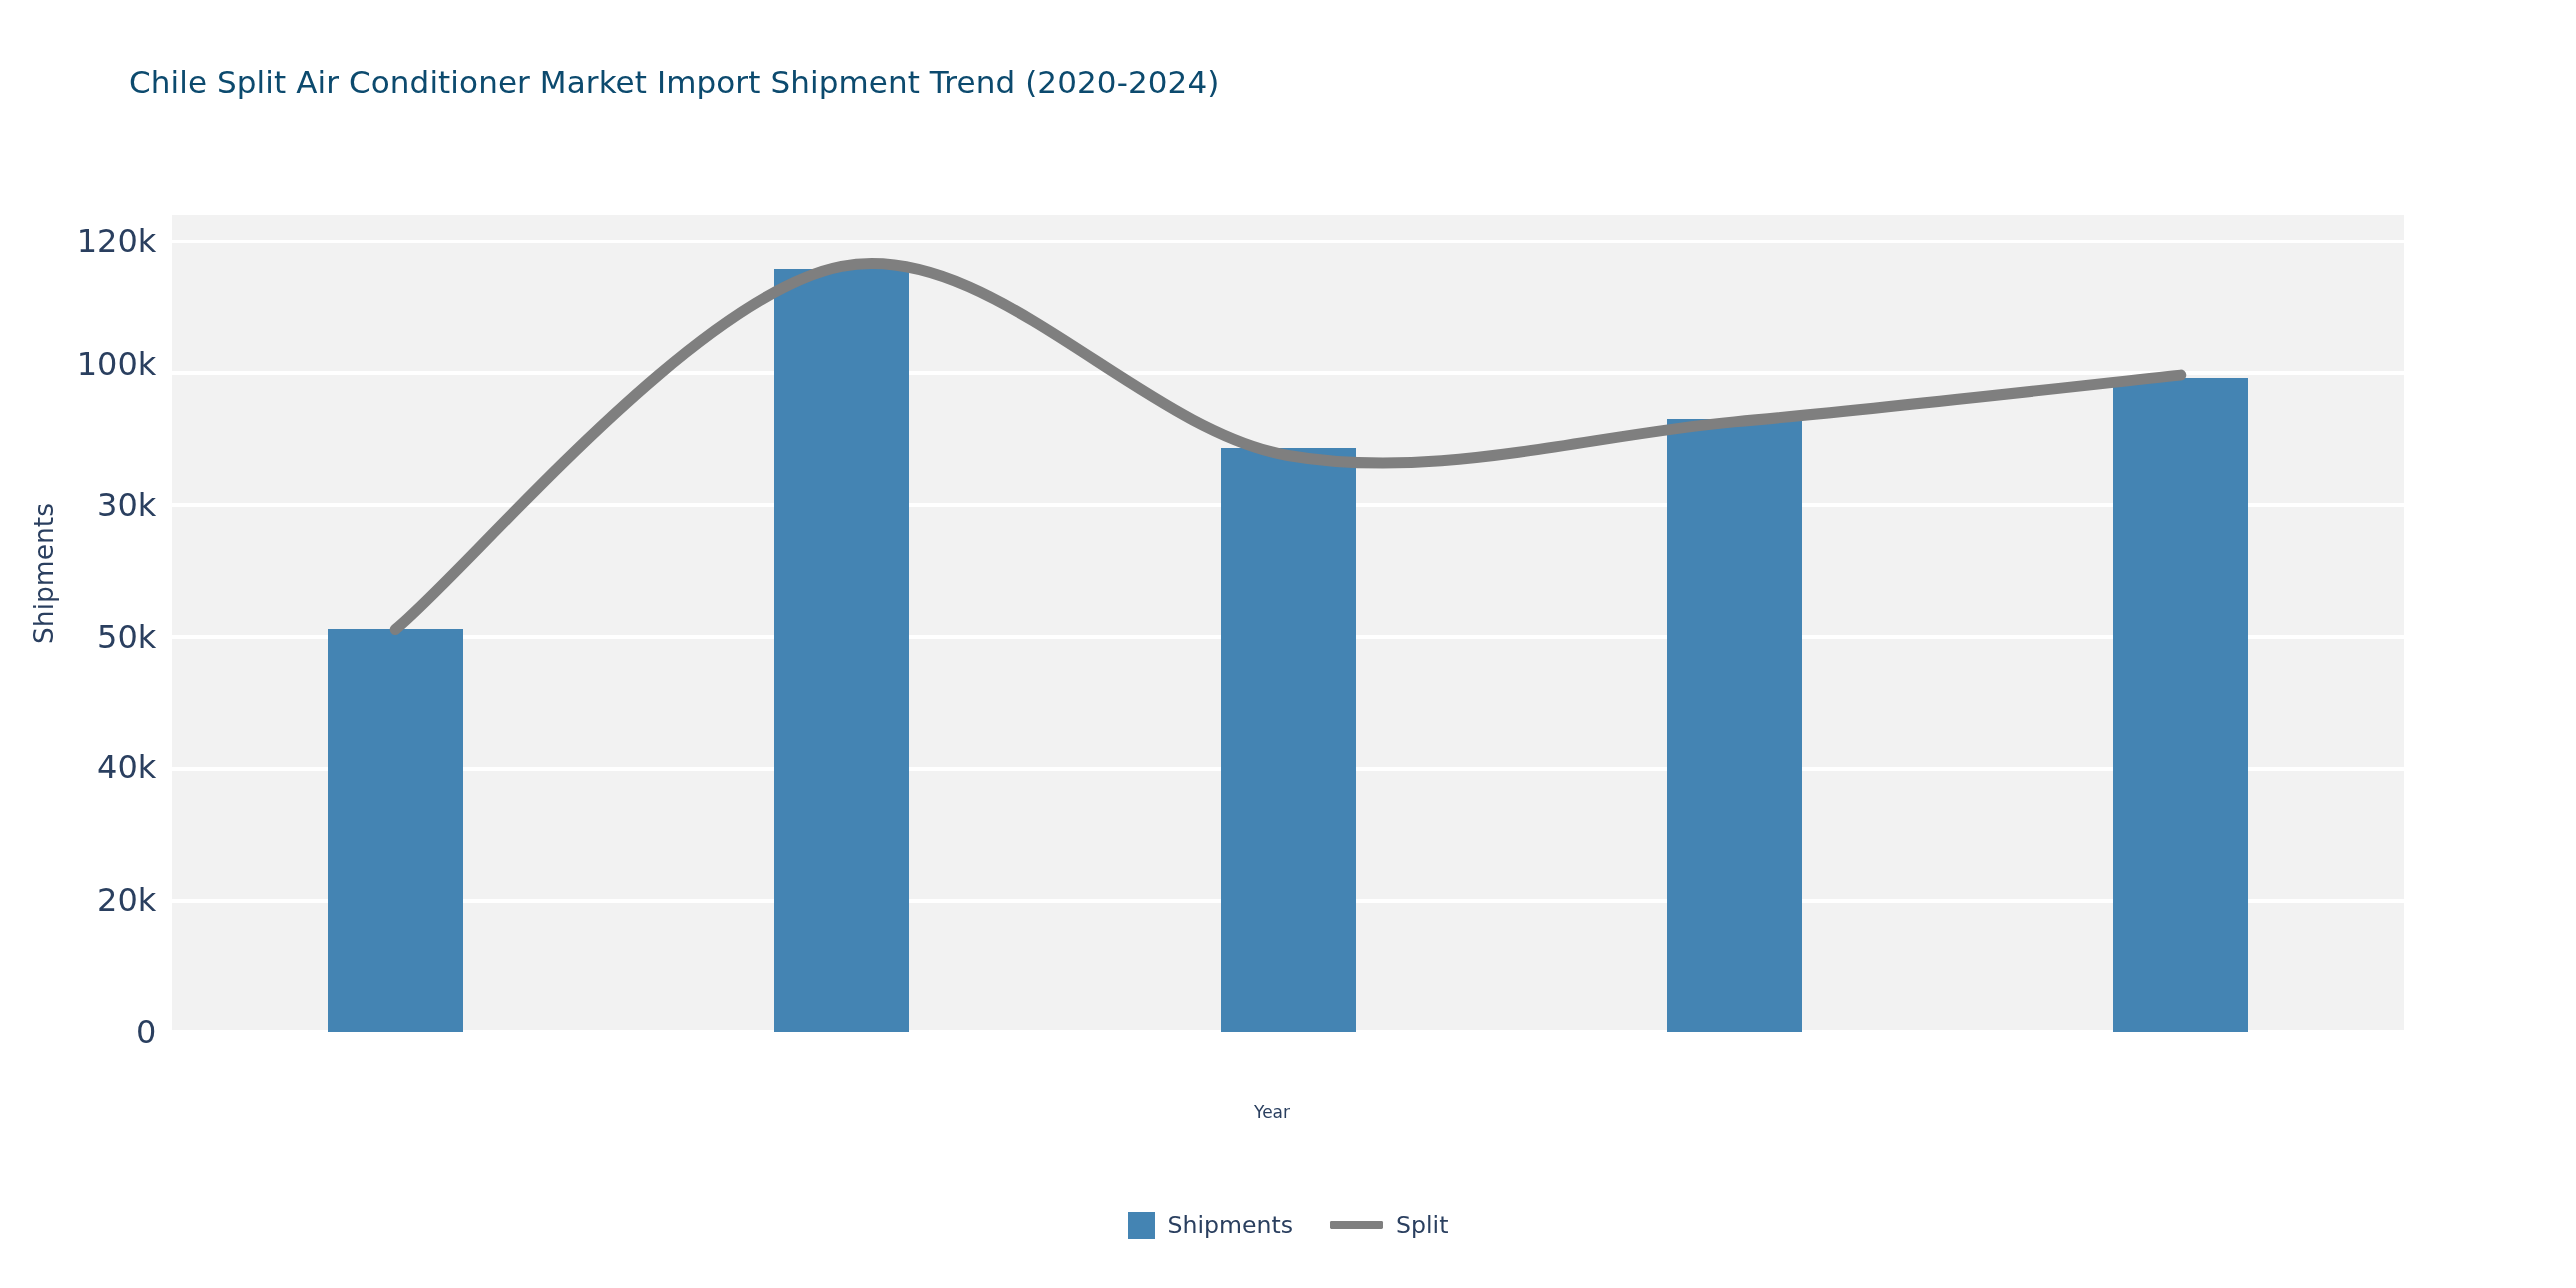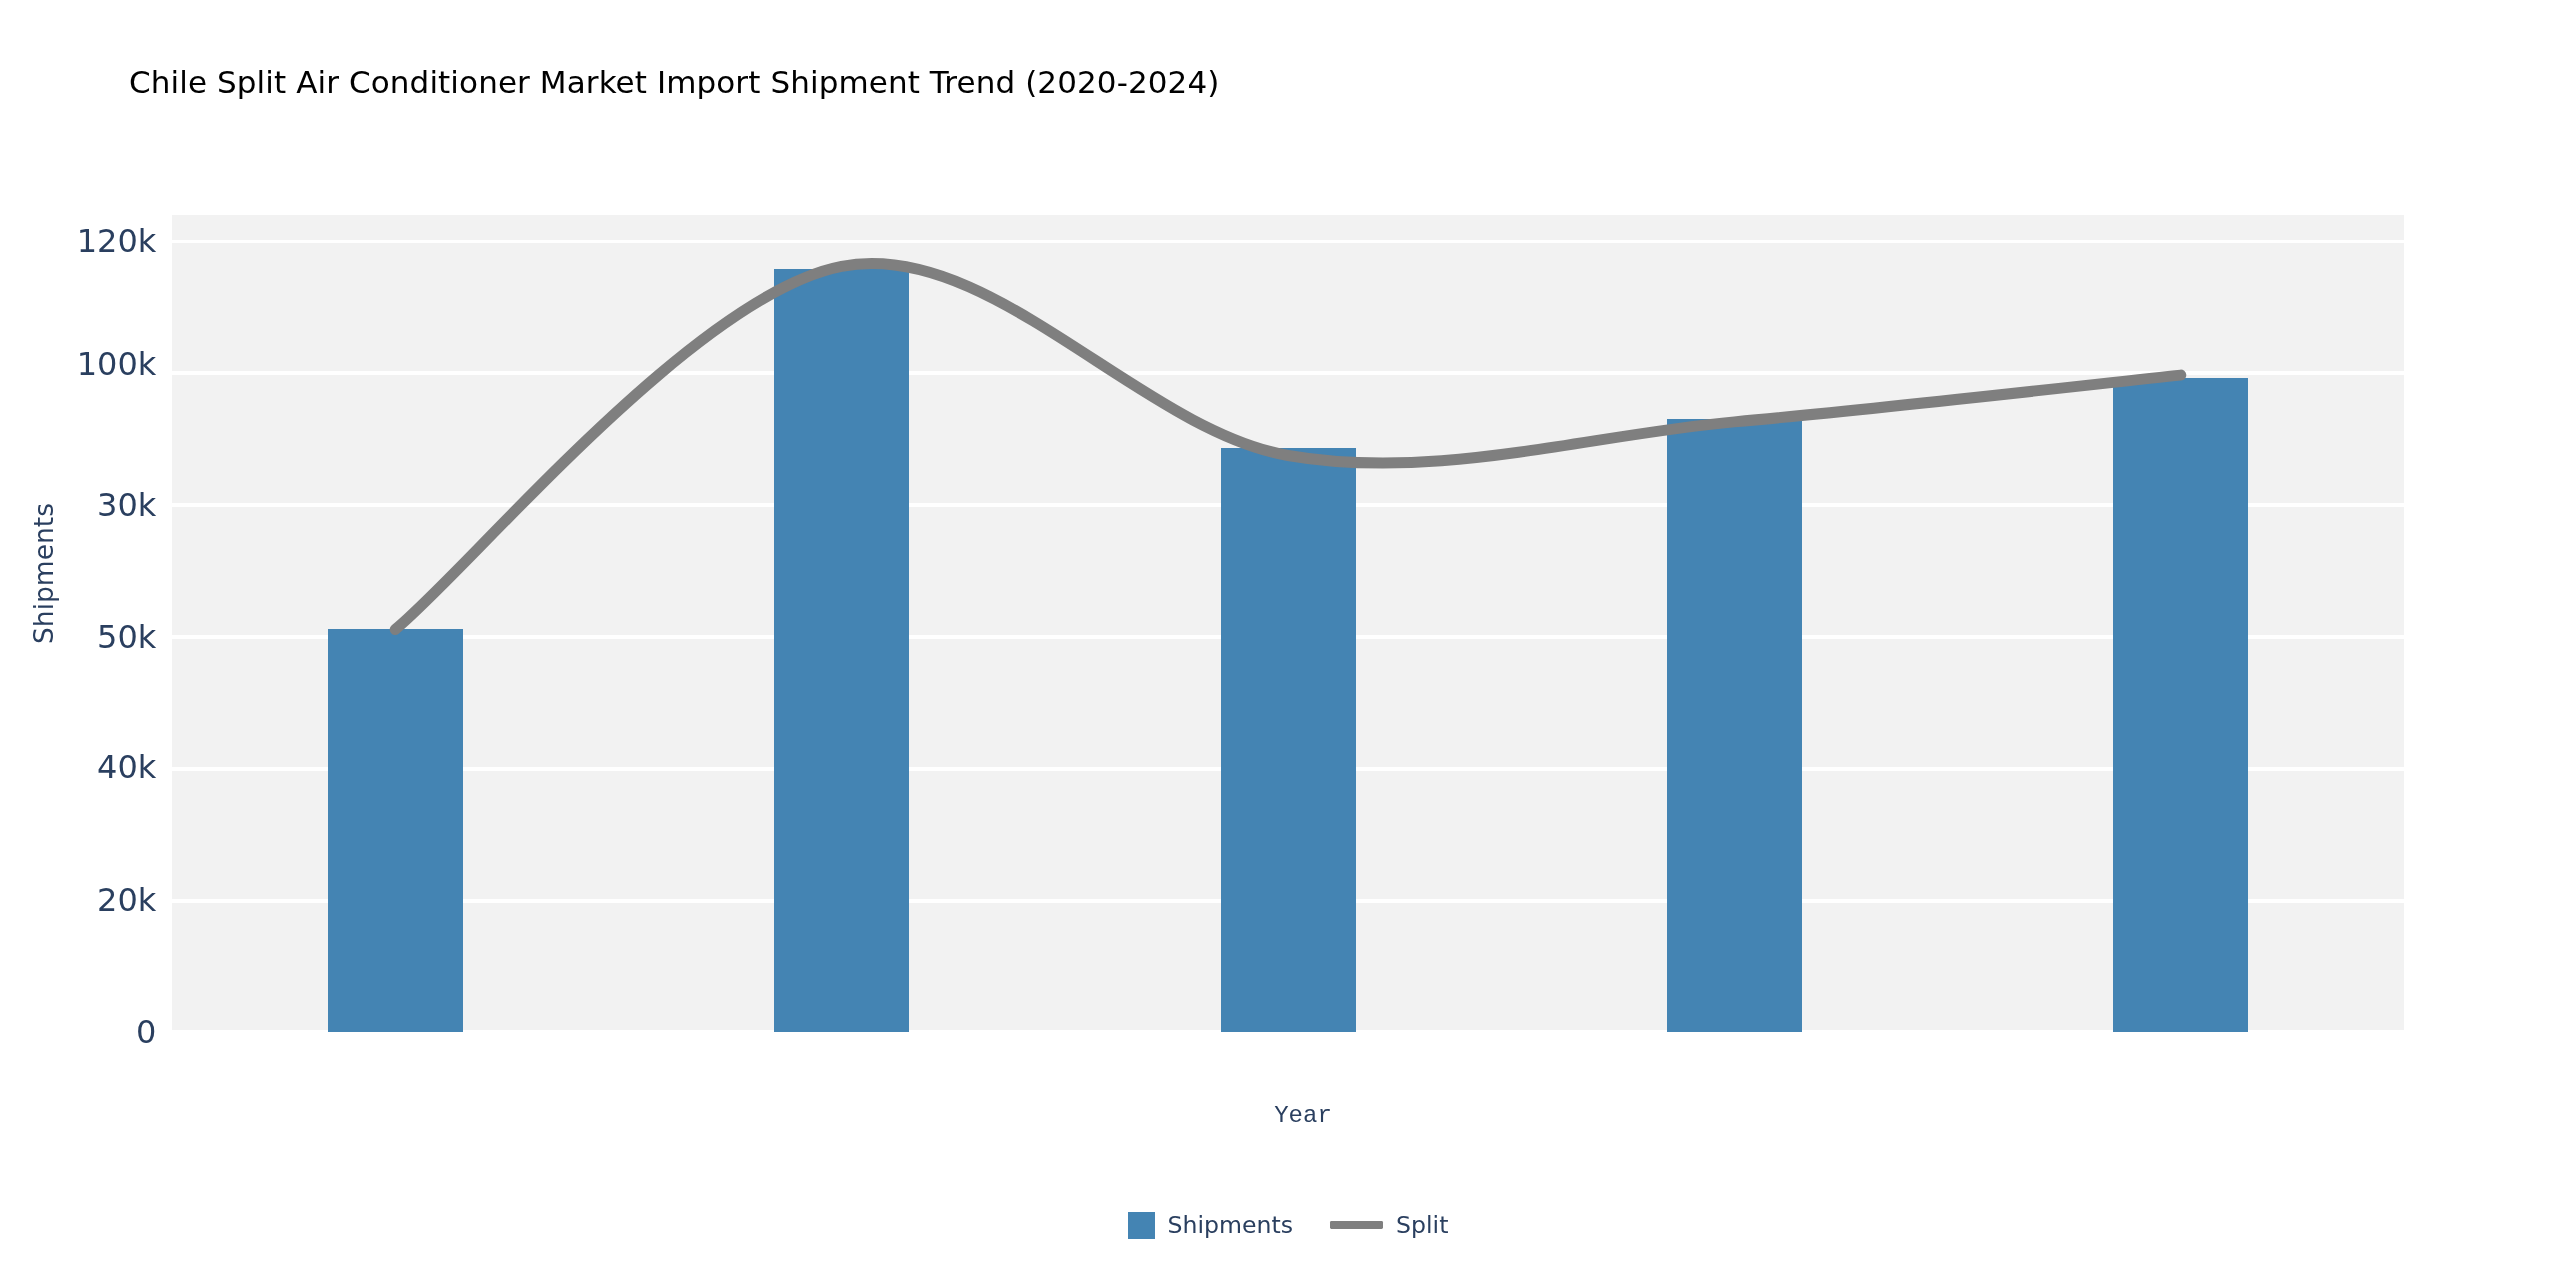--- a/index.html
+++ b/index.html
@@ -17,21 +17,21 @@
     position: relative;
     width: 2576px;
     height: 1288px;
     background: #ffffff;
   }
   #chart-title {
     position: absolute;
     left: 129px;
     top: 64px;
     font-size: 31px;
-    color: #000000;
+    color: #0c4a6e;
     letter-spacing: 0.1px;
     white-space: nowrap;
   }
   #plot-area {
     position: absolute;
     left: 172px;
     top: 215px;
     width: 2232px;
     height: 817px;
     background: #f2f2f2;
@@ -88,27 +88,26 @@
   .x-tick {
     position: absolute;
     top: 0;
     transform: translateX(-50%);
     font-size: 23.6px;
     color: #2a3f5f;
     white-space: nowrap;
   }
   #x-axis-title {
     position: absolute;
-    left: 187px;
+    left: 156px;
     top: 1102px;
     width: 2232px;
     text-align: center;
-    font-size: 24px;
-    color: #2a3f5f;
-    font-family: Liberation Mono, monospace;
+    font-size: 17px;
+    color: #2a3f5f;
   }
   #y-axis-title {
     position: absolute;
     left: -43px;
     top: 558px;
     width: 172px;
     text-align: center;
     font-size: 26.5px;
     color: #2a3f5f;
     transform: rotate(-90deg);

